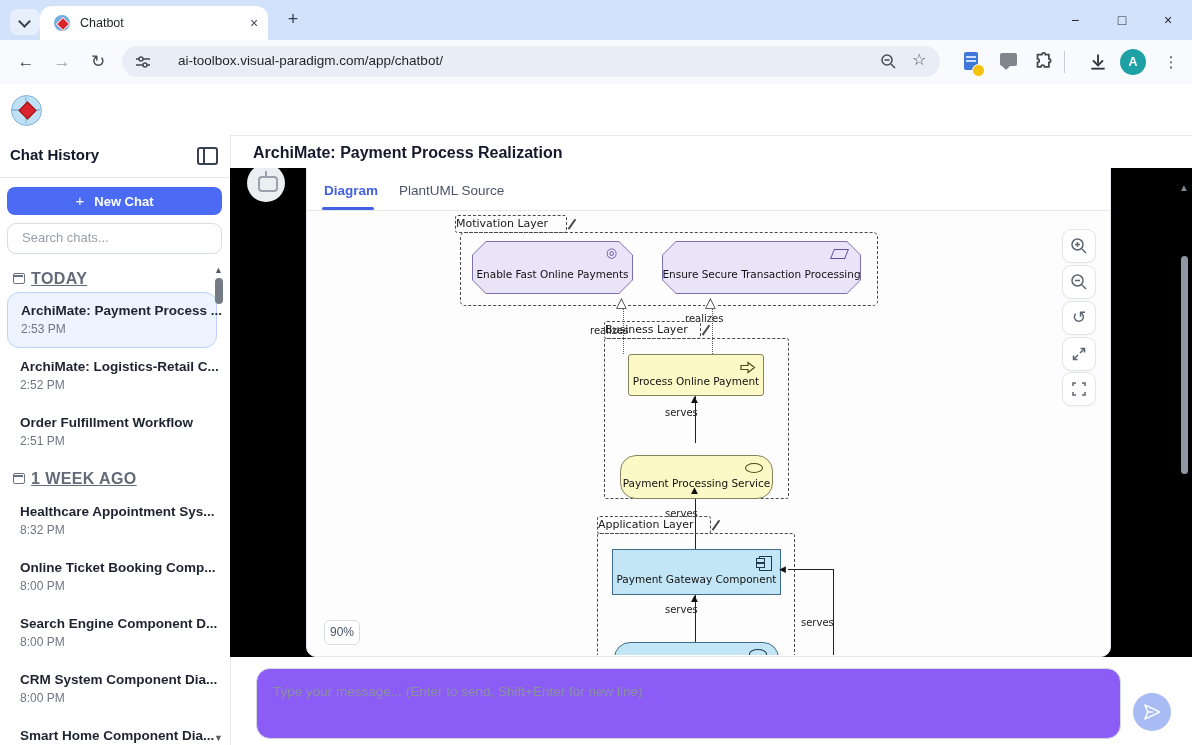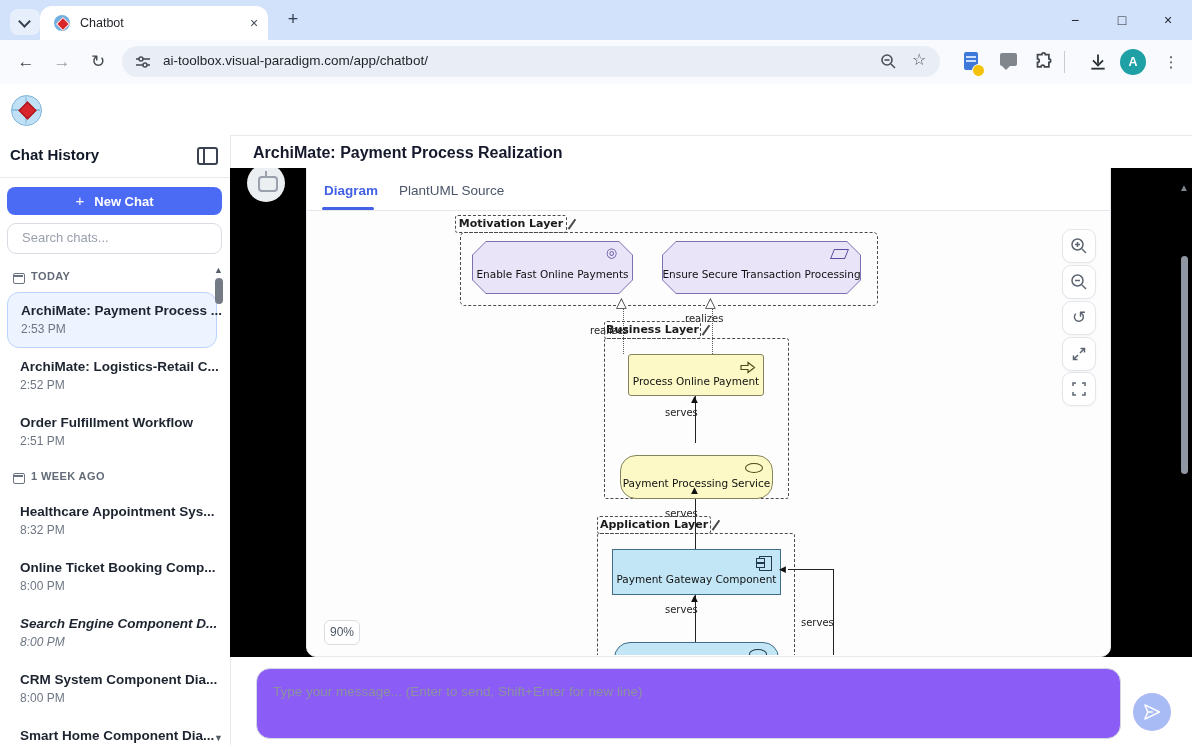--- a/index.html
+++ b/index.html
@@ -16,21 +16,21 @@
   #tabtitle{left:40px;top:10px;font-size:12.5px;color:#1f2227;}
   #tabclose{left:206px;top:9px;width:16px;height:16px;font-size:14px;color:#444b54;text-align:center;line-height:16px;}
   #newtab{left:282px;top:9px;width:22px;height:22px;font-size:18px;color:#33404f;text-align:center;line-height:21px;}
   .winctl{top:10px;width:30px;height:20px;text-align:center;font-size:14px;color:#1f2227;line-height:20px;}
   
   #toolbar{left:0;top:40px;width:1192px;height:44px;background:#f8fafd;border-bottom:1px solid #e3e7ec;}
   .navic{top:9px;width:26px;height:26px;text-align:center;font-size:17px;color:#43484e;line-height:26px;}
   .navic.dis{color:#9aa0a6;}
   #urlpill{left:122px;top:6px;width:818px;height:31px;border-radius:16px;background:#e9eef6;}
   #siteinfo{left:13px;top:8px;width:16px;height:16px;}
-  #urltext{left:41px;top:7px;font-size:13.5px;color:#1f2227;}
+  #urltext{left:56px;top:7px;font-size:13.5px;color:#1f2227;}
   #pillmag{left:758px;top:7px;}
   #pillstar{left:790px;top:4px;font-size:16px;color:#4a5056;}
   #docsic{left:964px;top:12px;width:14px;height:18px;background:#3e78d8;border-radius:2px;}
   #docsic i{position:absolute;left:2px;width:10px;height:1.5px;background:#cfe0ff;}
   #docsbadge{left:972px;top:24px;width:11px;height:11px;border-radius:50%;background:#f4c20d;border:1px solid #fff;}
   #bubbleic{left:1000px;top:13px;width:17px;height:13px;background:#80868b;border-radius:2px;}
   #bubbleic:after{content:"";position:absolute;left:2px;top:13px;border:4px solid transparent;border-top-color:#80868b;}
   #sep1{left:1064px;top:11px;width:1px;height:22px;background:#c9cdd3;}
   #avatarA{left:1120px;top:9px;width:26px;height:26px;border-radius:50%;background:#1ea0a5;color:#fff;font-size:12.5px;font-weight:bold;text-align:center;line-height:26px;}
   #dots{left:1162px;top:9px;width:18px;height:26px;font-size:15px;color:#43484e;text-align:center;line-height:26px;}
@@ -54,21 +54,21 @@
   #sidebar{left:0;top:135px;width:230px;height:610px;background:#fff;border-right:1px solid #e8eaed;}
   #sbtitle{left:10px;top:11px;font-size:15px;font-weight:bold;color:#111827;}
   #collapseic{left:197px;top:12px;width:17px;height:14px;border:2px solid #3a4150;border-radius:3px;}
   #collapseic:before{content:"";position:absolute;left:4px;top:0;width:2px;height:14px;background:#3a4150;}
   #sbdiv{left:0;top:42px;width:230px;height:1px;background:#e8eaed;}
   #newchat{left:7px;top:52px;width:215px;height:28px;border-radius:8px;background:#4b6bf5;color:#fff;text-align:center;font-size:13px;font-weight:bold;line-height:28px;}
   #newchat .pl{font-weight:normal;font-size:15px;margin-right:10px;}
   #searchbox{left:7px;top:88px;width:213px;height:29px;border:1px solid #d8dce3;border-radius:9px;background:#fff;}
   #searchbox input{position:absolute;left:12px;top:5px;width:185px;border:none;outline:none;font-size:13px;color:#1f2937;font-family:"Liberation Sans",sans-serif;background:transparent;}
   #searchbox input::placeholder{color:#98a0ab;}
-  .seclabel{font-size:11px;font-weight:bold;color:#626b77;letter-spacing:.4px;}
+  .seclabel{font-size:16px;font-weight:bold;color:#626b77;letter-spacing:.4px;text-decoration:underline;}
   .calic{width:10px;height:9px;border:1.5px solid #6b7280;border-radius:2px;}
   .calic:before{content:"";position:absolute;left:-1px;top:1px;width:10px;height:2px;background:#6b7280;}
   .chatitem{left:7px;width:208px;height:54px;border-radius:12px;}
   .chatitem.sel{background:#edf3ff;border:1px solid #bcd2fd;}
   .ctitle{position:absolute;left:13px;top:10px;font-size:13.5px;font-weight:600;color:#1d2430;white-space:nowrap;}
   .ctime{position:absolute;left:13px;top:29px;font-size:12px;color:#6e7683;}
   .sbarrow{left:214px;font-size:9px;color:#555d68;}
   #sbthumb{left:215px;top:143px;width:8px;height:26px;border-radius:4px;background:#747b85;}
   
   #maintitle{left:253px;top:144px;font-size:16px;font-weight:bold;color:#15192b;}
@@ -78,21 +78,21 @@
   #botavatar .ant{position:absolute;left:18px;top:7px;width:2px;height:5px;background:#98a1ac;}
   #card{left:76px;top:-10px;width:803px;height:497px;background:#fff;border:1px solid #e7e9ee;border-radius:10px;}
   #tabbar{position:absolute;left:0;top:0;width:100%;height:51px;border-bottom:1px solid #e5e7eb;}
   .dtab{position:absolute;top:24px;font-size:13.5px;}
   #tab-diagram{left:17px;color:#4361e4;font-weight:bold;}
   #tab-diagram .ul{position:absolute;left:-2px;top:24px;width:52px;height:3px;background:#4361e4;border-radius:2px;}
   #tab-plantuml{left:92px;color:#4a5568;}
   #canvas{position:absolute;left:0;top:52px;width:803px;height:444px;background:#fdfdfe;overflow:hidden;border-radius:0 0 10px 10px;font-family:"DejaVu Sans",sans-serif;}
   
   .grpframe{position:absolute;border:1.5px dashed #4a4a4a;border-radius:5px;}
-  .grplabel{position:absolute;font-size:11px;font-weight:bold;color:#1a1a1a;border:1.5px dashed #4a4a4a;border-radius:3px;text-align:center;line-height:16px;z-index:3;}
+  .grplabel{position:absolute;font-size:11px;font-weight:normal;color:#1a1a1a;border:1.5px dashed #4a4a4a;border-radius:3px;text-align:left;line-height:16px;z-index:3;}
   .grplabel .notch{position:absolute;right:-6px;top:2px;width:1.5px;height:12px;background:#4a4a4a;transform:rotate(35deg);}
   .octagon{position:absolute;z-index:2;}
   .oct-o{position:absolute;inset:0;background:#7b70b0;
     clip-path:polygon(14px 0,calc(100% - 14px) 0,100% 14px,100% calc(100% - 14px),calc(100% - 14px) 100%,14px 100%,0 calc(100% - 14px),0 14px);}
   .oct-i{position:absolute;inset:1px;background:#e9e4f8;
     clip-path:polygon(13px 0,calc(100% - 13px) 0,100% 13px,100% calc(100% - 13px),calc(100% - 13px) 100%,13px 100%,0 calc(100% - 13px),0 13px);}
   .nodelbl{position:absolute;left:0;right:0;text-align:center;font-size:10.5px;color:#111;}
   .ynode{position:absolute;background:#fcf9c6;border:1.2px solid #84845c;z-index:2;}
   .bnode{position:absolute;background:#c2e6f5;border:1.2px solid #3f6d89;z-index:2;}
   .edge{position:absolute;z-index:1;}
@@ -240,21 +240,21 @@
     <span class="abs seclabel" style="left:31px;top:335px;">1 WEEK AGO</span>
 
     <div class="abs chatitem" style="top:359px;">
       <span class="ctitle">Healthcare Appointment Sys...</span>
       <span class="ctime">8:32 PM</span>
     </div>
     <div class="abs chatitem" style="top:415px;">
       <span class="ctitle">Online Ticket Booking Comp...</span>
       <span class="ctime">8:00 PM</span>
     </div>
-    <div class="abs chatitem" style="top:471px;font-style:italic;">
+    <div class="abs chatitem" style="top:471px;">
       <span class="ctitle">Search Engine Component D...</span>
       <span class="ctime">8:00 PM</span>
     </div>
     <div class="abs chatitem" style="top:527px;">
       <span class="ctitle">CRM System Component Dia...</span>
       <span class="ctime">8:00 PM</span>
     </div>
     <div class="abs chatitem" style="top:583px;">
       <span class="ctitle">Smart Home Component Dia...</span>
     </div>

